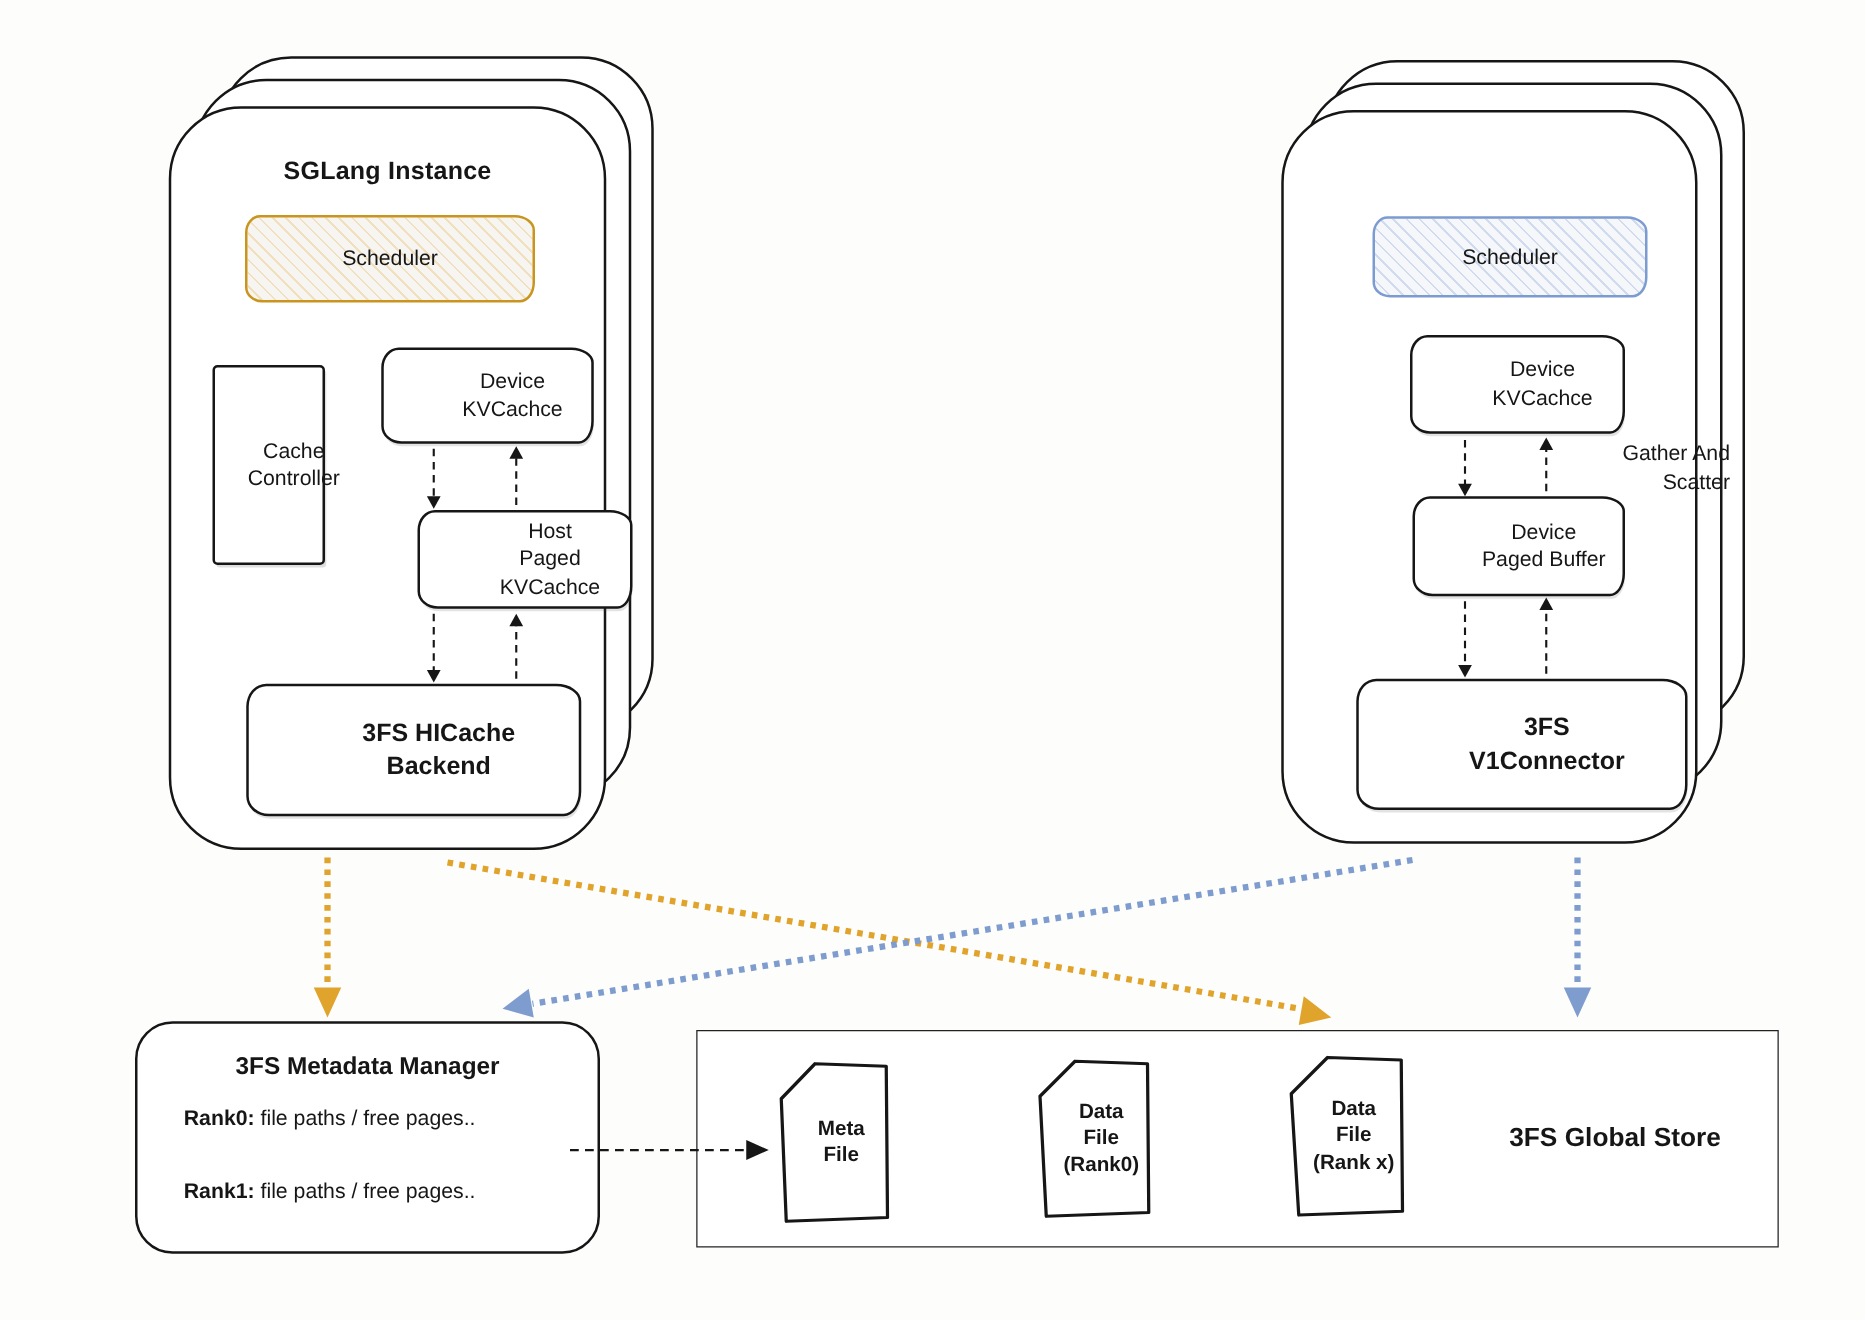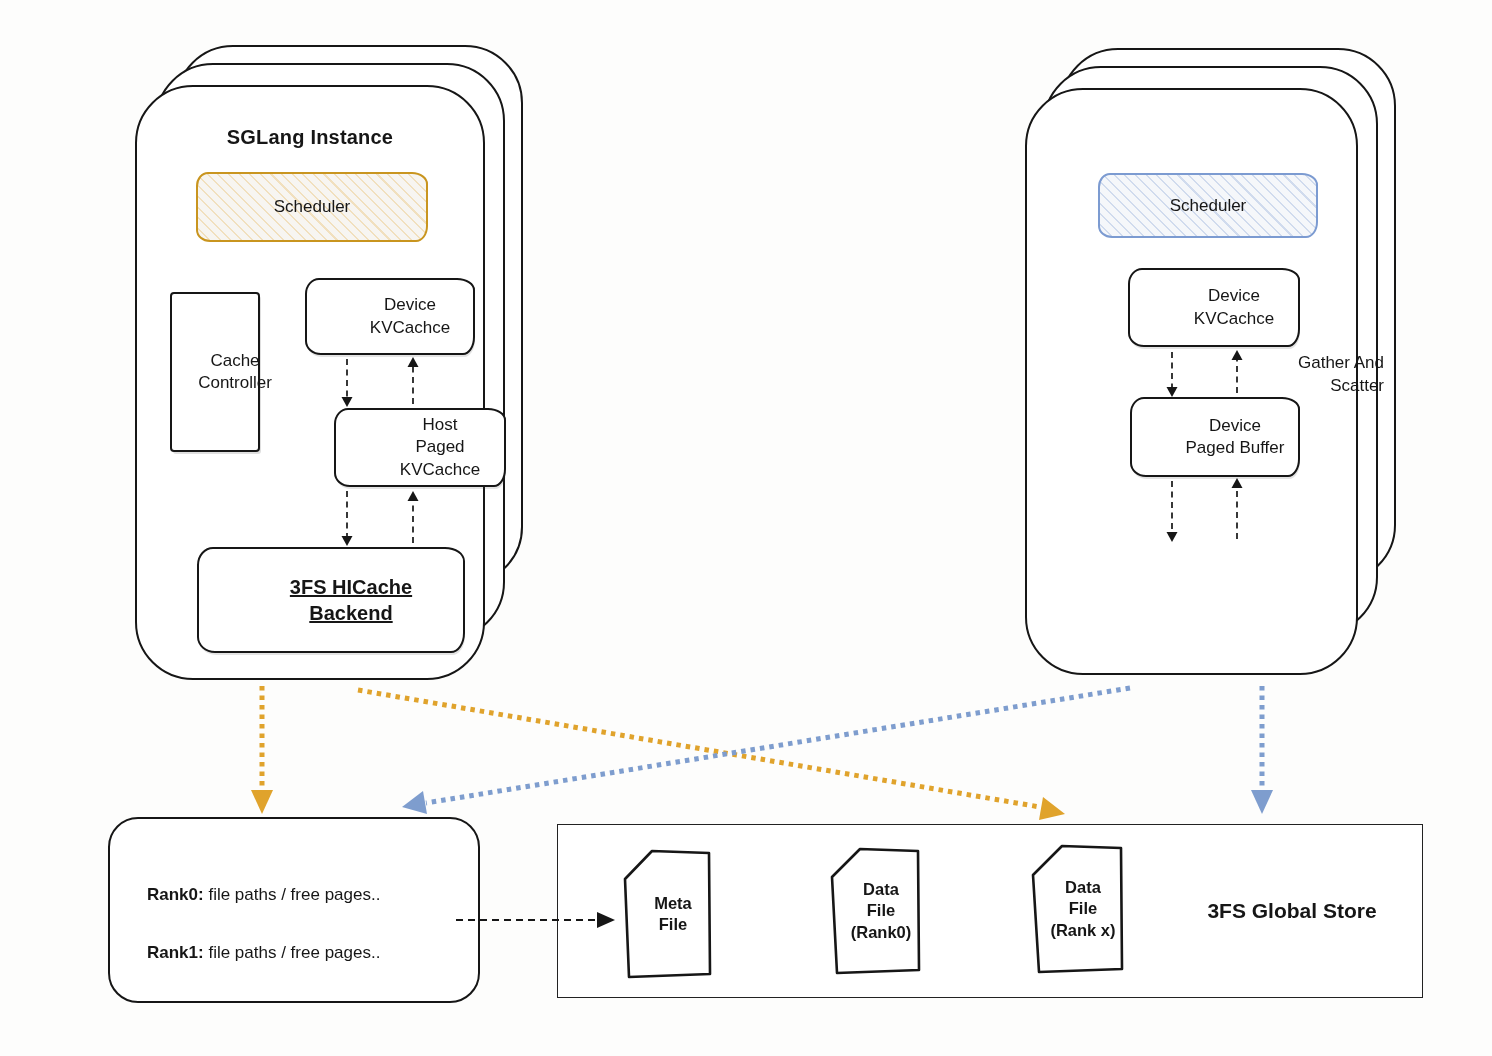--- a/index.html
+++ b/index.html
@@ -19,21 +19,21 @@
   .panel.back{background:#fff;}
 
   .inst-title{position:absolute;text-align:center;font-weight:bold;font-size:20px;letter-spacing:.2px;}
 
   
   .ibox{position:absolute;background:#fff;border:2.2px solid var(--ink);box-sizing:border-box;
         display:flex;align-items:center;justify-content:center;text-align:center;
         font-size:17px;line-height:1.32;white-space:pre-line;
         border-radius:14px 18px 12px 16px / 16px 12px 18px 14px;
         box-shadow:1px 3px 0 -1px rgba(80,80,80,.16);padding-left:40px;}
-  .ibox.big{font-weight:bold;font-size:20px;border-radius:16px 20px 14px 18px / 18px 14px 20px 16px;text-decoration:underline;}
+  .ibox.big{font-weight:bold;font-size:20px;border-radius:16px 20px 14px 18px / 18px 14px 20px 16px;}
   .ibox.tall{border-radius:4px;box-shadow:2px 3px 0 -1px rgba(80,80,80,.18);}
 
   
   .sched{position:absolute;box-sizing:border-box;display:flex;align-items:center;justify-content:center;
          font-size:17px;border-radius:12px 16px 12px 14px / 14px 12px 16px 12px;}
   .sched.orange{border:2.4px solid var(--orange-accent);
      background:repeating-linear-gradient(45deg, rgba(224,163,44,.26) 0px, rgba(224,163,44,.26) 1.5px, rgba(0,0,0,0) 1.5px, rgba(0,0,0,0) 7.5px),#f7f5f1;}
   .sched.blue{border:2.4px solid var(--blue-accent);
      background:repeating-linear-gradient(45deg, rgba(124,155,209,.30) 0px, rgba(124,155,209,.30) 1.5px, rgba(0,0,0,0) 1.5px, rgba(0,0,0,0) 7.5px),#f5f7fa;}
 
@@ -113,22 +113,27 @@
   </div>
 
   <div class="annotation" style="left:1268px;top:352px;width:116px;">Gather And
 Scatter</div>
 
   <div class="ibox" style="left:1130px;top:397px;width:170px;height:80px;">
     <span>Device
 Paged Buffer</span>
   </div>
 
+  <div class="ibox big" style="left:1085px;top:543px;width:265px;height:105px;">
+    <span>3FS
+V1Connector</span>
+  </div>
 
   <div class="mm" style="left:108px;top:817px;width:372px;height:186px;"></div>
+  <div class="mm-title" style="left:108px;top:842px;width:372px;">3FS Metadata Manager</div>
   <div class="mm-row" style="left:147px;top:885px;">
     <b>Rank0:</b><span> file paths / free pages..</span>
   </div>
   <div class="mm-row" style="left:147px;top:943px;">
     <b>Rank1:</b><span> file paths / free pages..</span>
   </div>
 
   <div class="store" style="left:557px;top:824px;width:866px;height:174px;"></div>
   <div class="store-title" style="left:1162px;top:899px;width:260px;">3FS Global Store</div>
 

